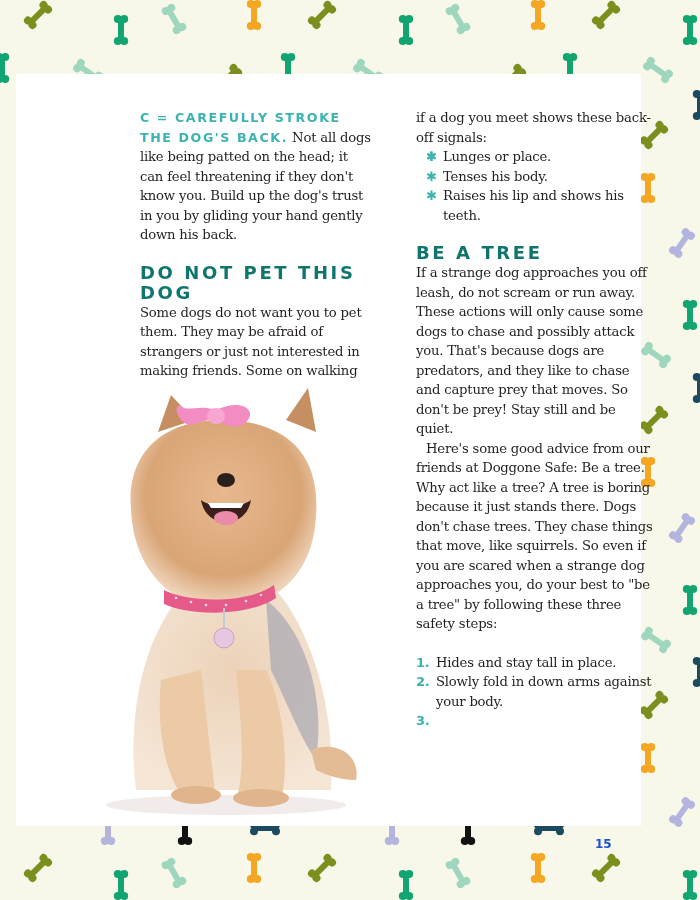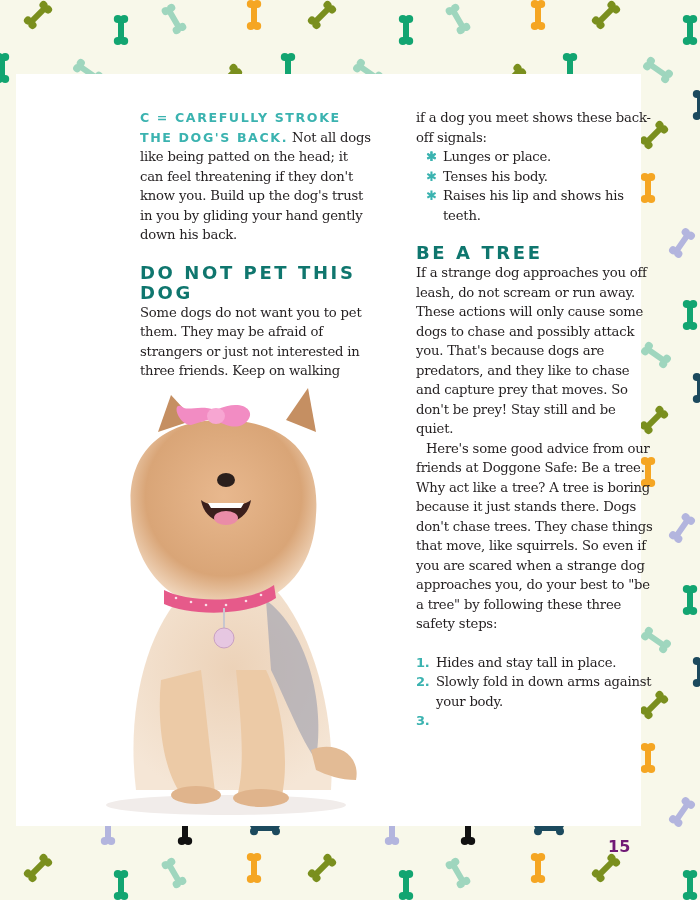--- a/index.html
+++ b/index.html
@@ -58,25 +58,25 @@
     font-family: "DejaVu Sans", sans-serif; font-size: 13px;
   }
   .indent { text-indent: 10px; }
   .photo {
     position: absolute;
     left: 60px; top: 306px;
     width: 300px; height: 440px;
   }
   .page-number {
     position: absolute;
-    left: 608px; top: 837px;
+    left: 595px; top: 837px;
     font-family: "DejaVu Sans", sans-serif;
     font-weight: bold;
-    font-size: 16px;
-    color: #701a75;
+    font-size: 12px;
+    color: #1d4ed8;
     z-index: 2;
   }
 </style>
 </head>
 <body>
 
 <svg class="bones" width="700" height="900" viewBox="0 0 700 900">
   <defs>
     <g id="bone">
       <rect x="-3" y="-10" width="6" height="20" rx="1"></rect>
@@ -140,21 +140,21 @@
   <use href="#bone" transform="translate(606,868) rotate(45)" fill="#7a8f1e"></use>
   <use href="#bone" transform="translate(690,885)" fill="#12a571"></use>
 </svg>
 
 <div class="panel">
 
   <div class="col col-left">
     <p><span class="lead">C = Carefully stroke the dog's back.</span><span> Not all dogs like being patted on the head; it can feel threatening if they don't know you. Build up the dog's trust in you by gliding your hand gently down his back.</span></p>
 
     <h2 class="sec-gap">Do not pet this dog</h2>
-    <p>Some dogs do not want you to pet them. They may be afraid of strangers or just not interested in three friends. Keep on walking</p>
+    <p>Some dogs do not want you to pet them. They may be afraid of strangers or just not interested in making friends. Some on walking</p>
   </div>
 
   <svg class="photo" viewBox="0 0 300 440">
     <defs>
       <radialGradient id="fur" cx="50%" cy="40%" r="60%">
         <stop offset="0%" stop-color="#e8b88e"></stop>
         <stop offset="70%" stop-color="#d9a577"></stop>
         <stop offset="100%" stop-color="#f3dcc5"></stop>
       </radialGradient>
       <radialGradient id="body" cx="50%" cy="40%" r="65%">

